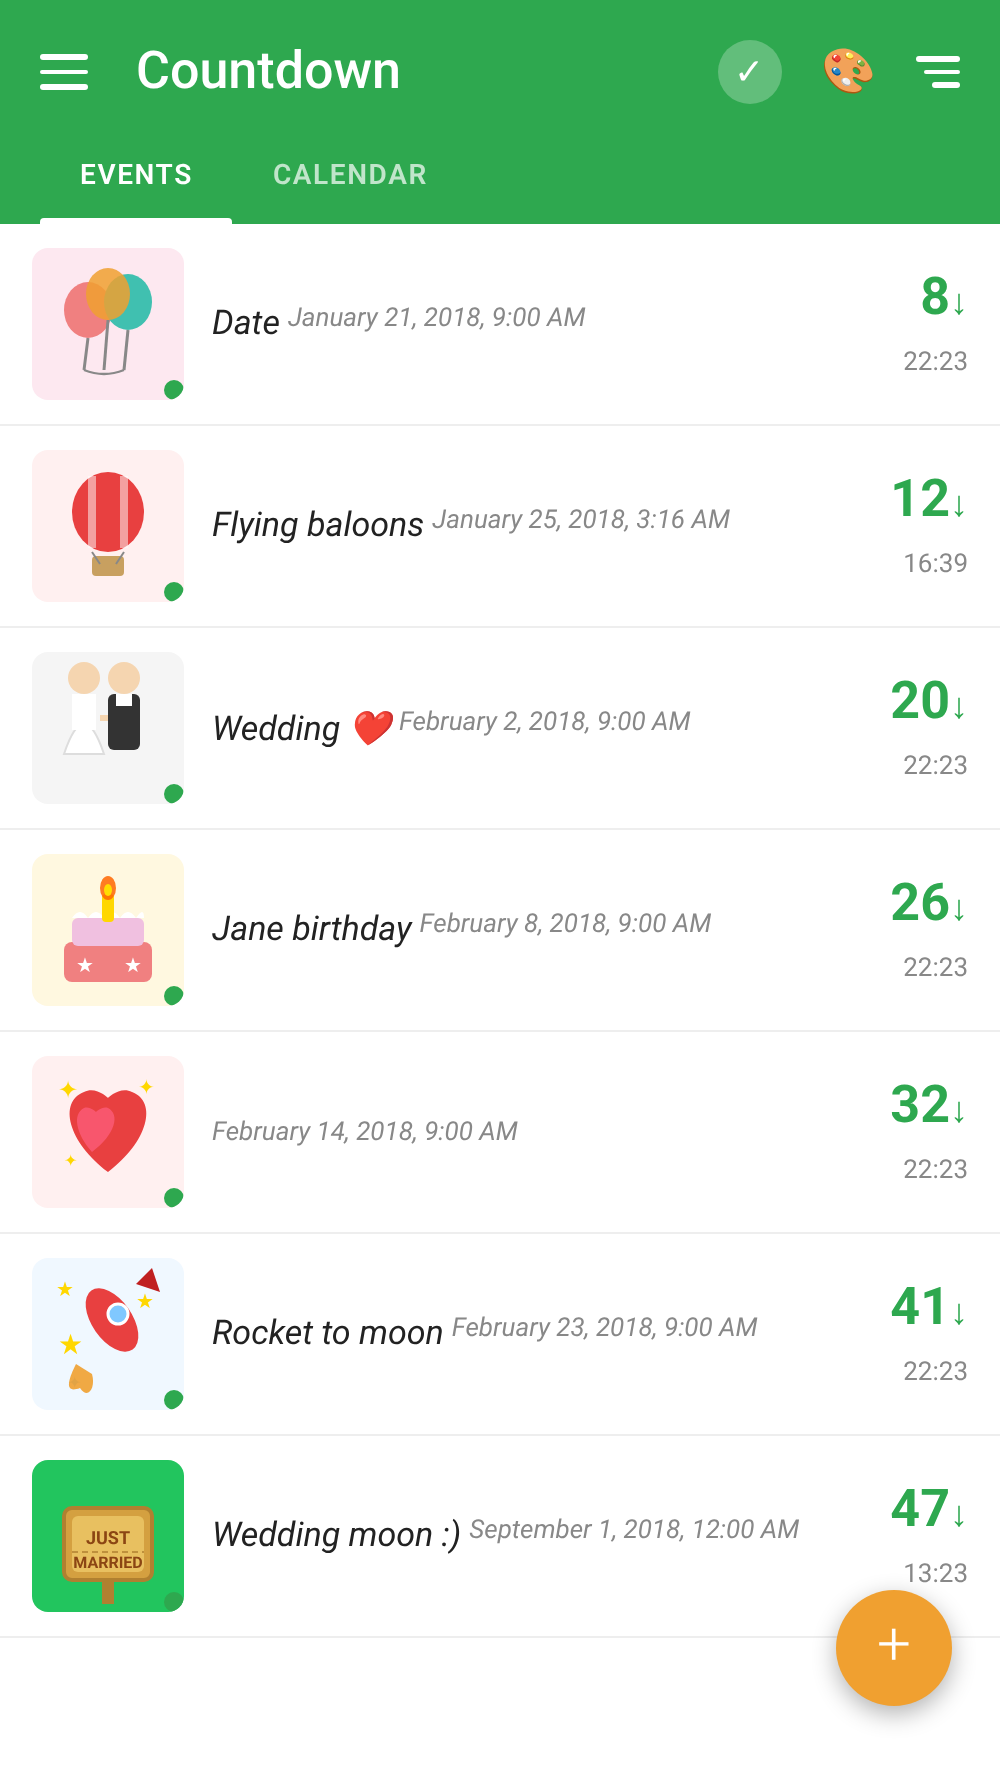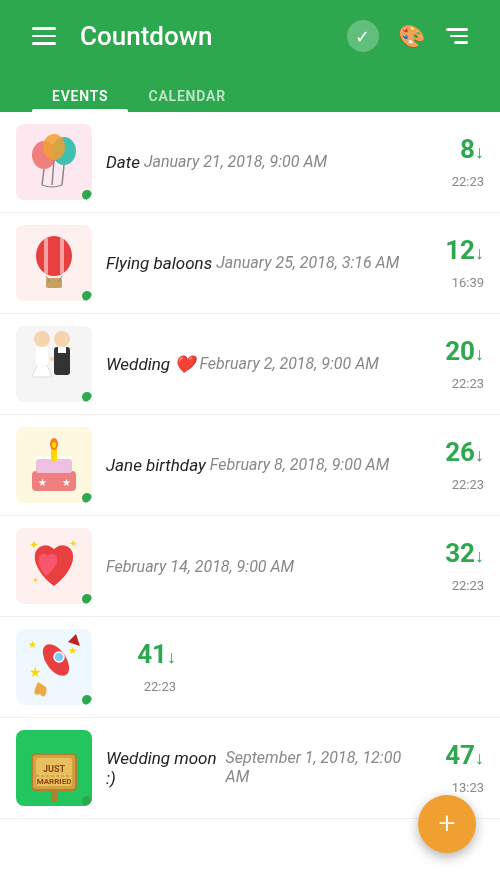--- a/index.html
+++ b/index.html
@@ -8,21 +8,21 @@
       height: 889px;
       font-family: 'Roboto', Arial, sans-serif;
       background: #f5f5f5;
       overflow: hidden;
       position: relative;
     }
 
     
     .header {
       background: #2ea84f;
-      padding: 0 32px;
+      padding: 0 20px;
       height: 112px;
       display: flex;
       flex-direction: column;
       justify-content: flex-start;
     }
     .header-top {
       display: flex;
       align-items: center;
       height: 72px;
       gap: 16px;
@@ -57,21 +57,20 @@
       display: block;
       width: 24px;
       height: 2.5px;
       background: white;
       border-radius: 2px;
     }
 
     
     .tabs {
       display: flex;
-      align-items: flex-end;
       height: 40px;
       border-bottom: none;
     }
     .tab {
       color: white;
       font-size: 14px;
       font-weight: 600;
       padding: 8px 20px;
       cursor: pointer;
       letter-spacing: 0.8px;
@@ -133,21 +132,21 @@
       display: flex;
       gap: 4px;
       font-style: italic;
     }
     .event-name {
       font-size: 17px;
       color: #222;
       font-weight: 400;
     }
     .event-date {
-      font-size: 16px;
+      font-size: 13px;
       color: #888;
     }
     .event-countdown {
       display: flex;
       flex-direction: column;
       align-items: flex-end;
       min-width: 70px;
     }
     .countdown-days {
       font-size: 26px;
@@ -404,20 +403,24 @@
         <path d="M44,10 L52,2 L56,14 Z" fill="#c02020"></path>
 
         <circle cx="35" cy="25" r="5" fill="#80c8ff" stroke="white" stroke-width="1.5"></circle>
 
         <path d="M14,50 C10,58 8,65 16,62 C20,68 24,62 22,55 Z" fill="#f0a030" opacity="0.9"></path>
 
         <text x="5" y="45" font-size="14" fill="#ffd700">★</text>
       </svg>
       <div class="dot-indicator"></div>
     </div>
+    <div class="event-info">
+      <span class="event-name">Rocket to moon</span>
+      <span class="event-date">February 23, 2018, 9:00 AM</span>
+    </div>
     <div class="event-countdown">
       <span class="countdown-days">41<span class="arrow-down">↓</span></span>
       <span class="countdown-time">22:23</span>
     </div>
   </div>
     <div class="event-item">
     <div class="event-thumb" style="background:#22c55e">
       <svg width="60" height="72" viewBox="0 0 60 72">
 
         <rect x="8" y="22" width="44" height="36" rx="4" fill="#d4a040" stroke="#b08030" stroke-width="2"></rect>

